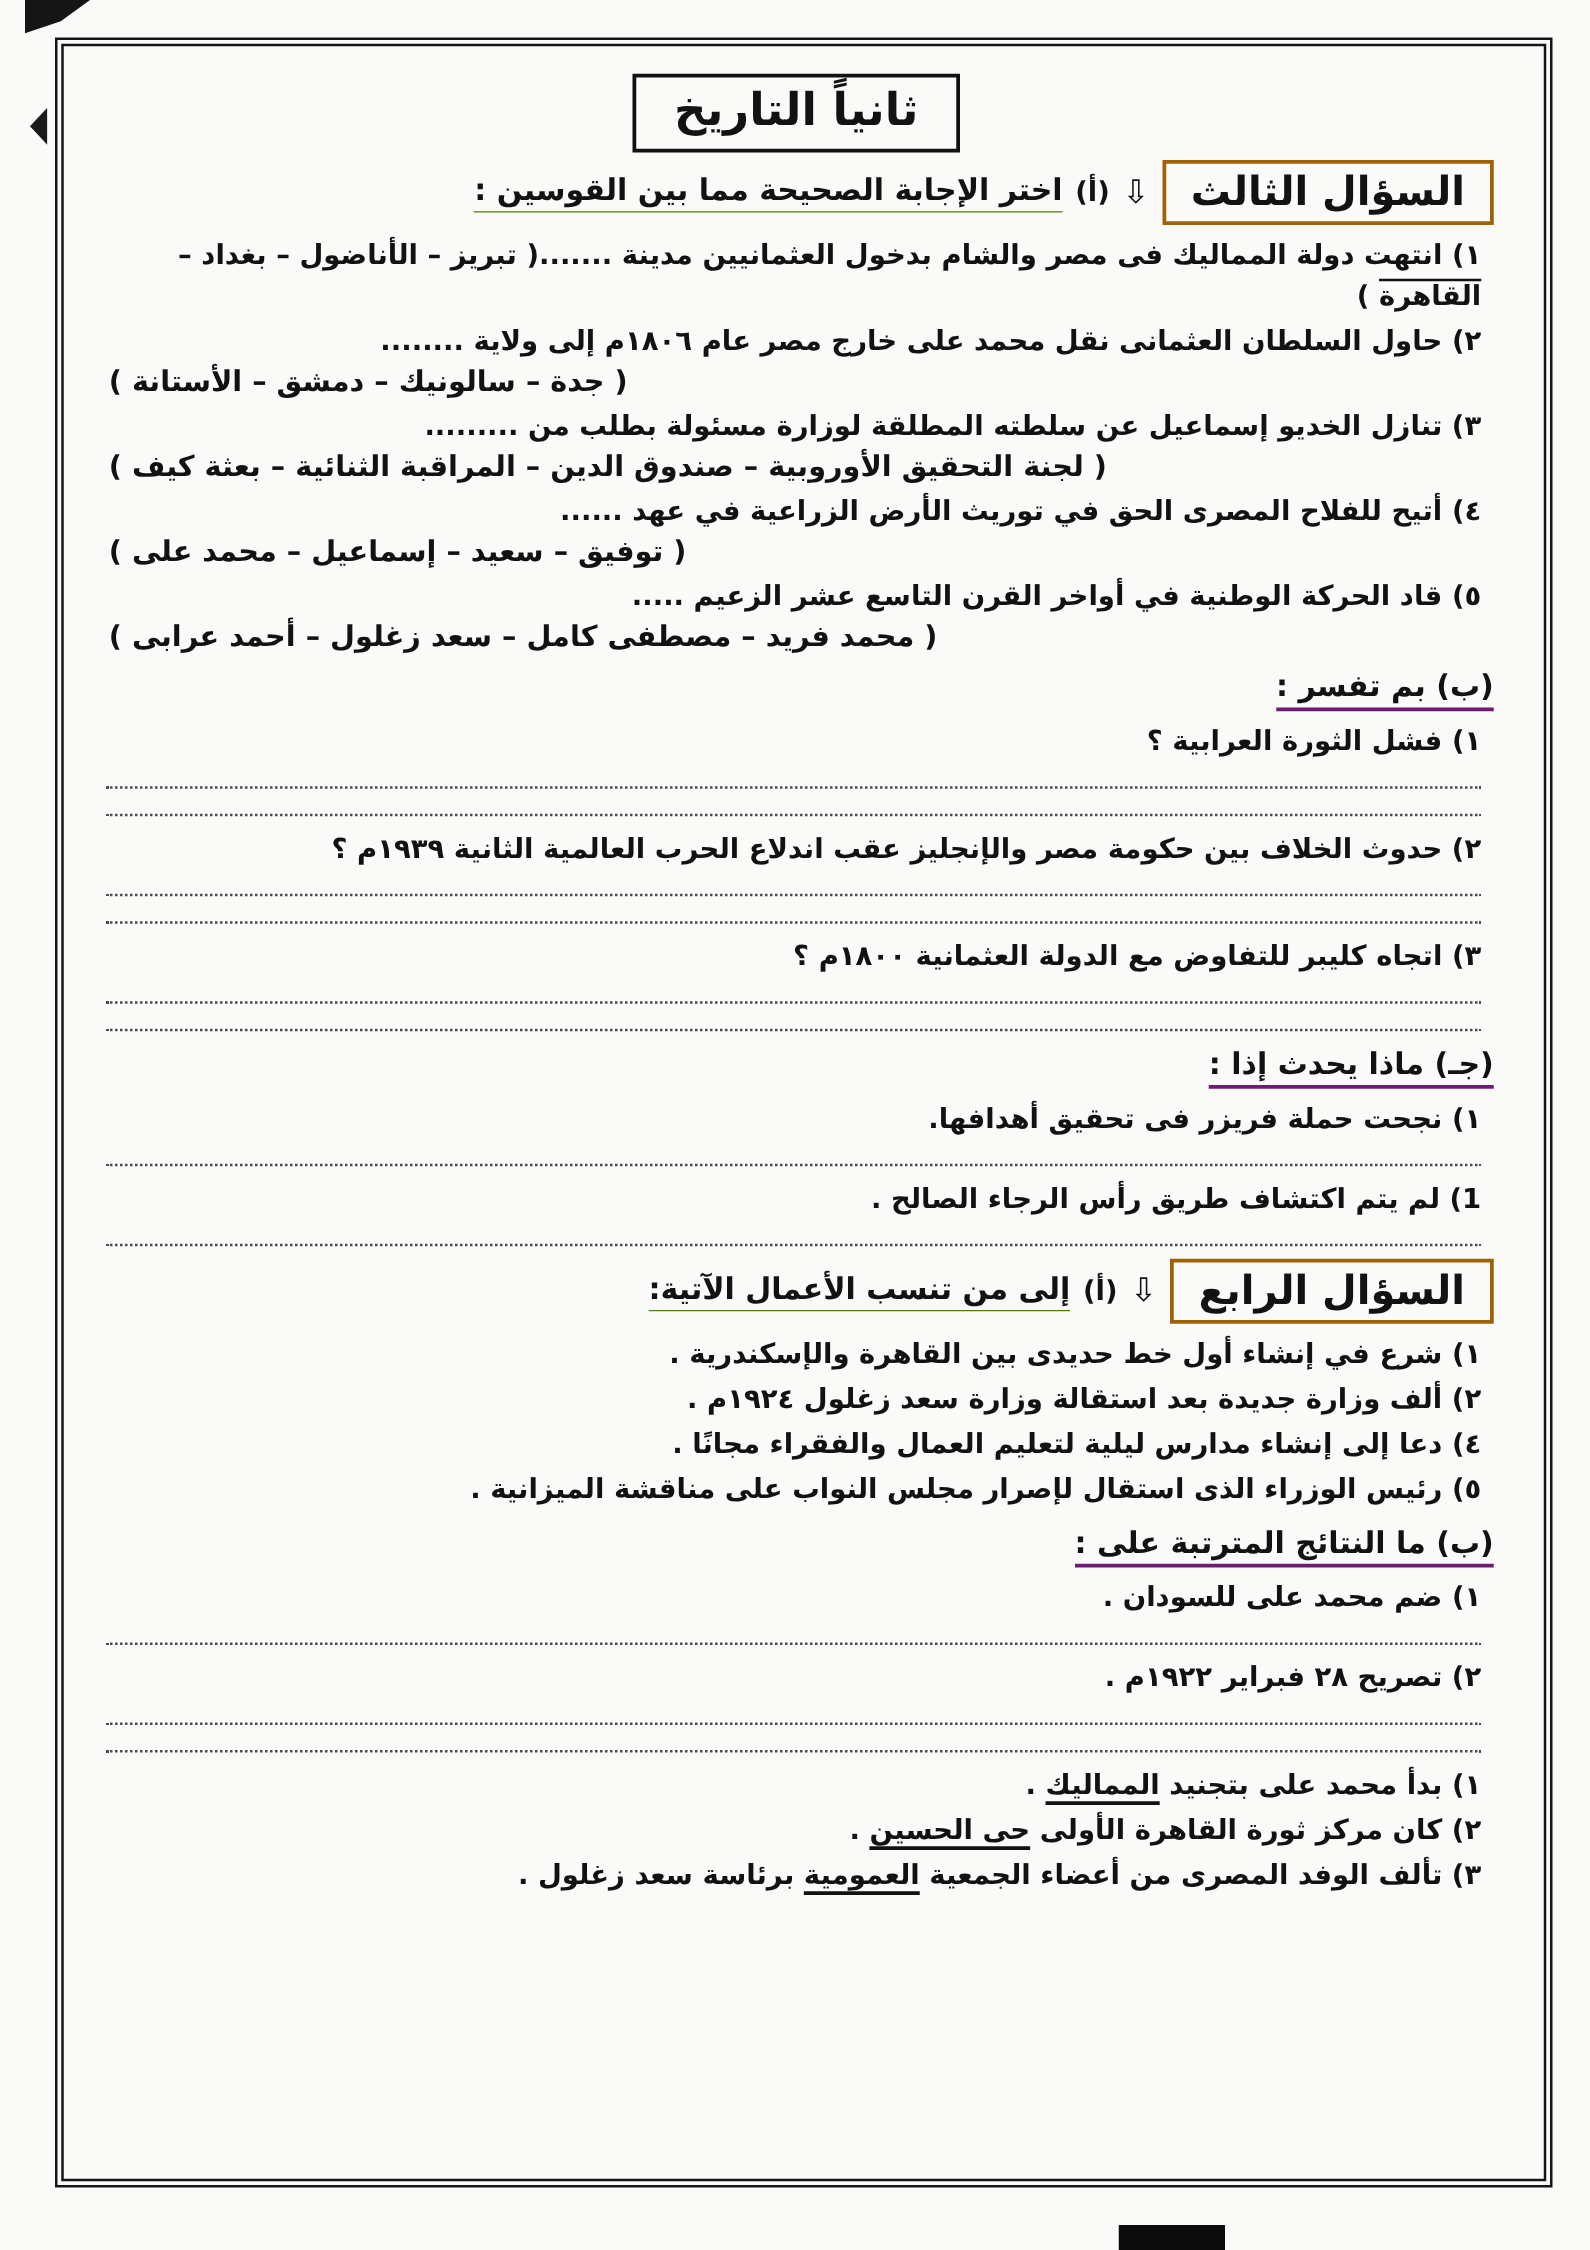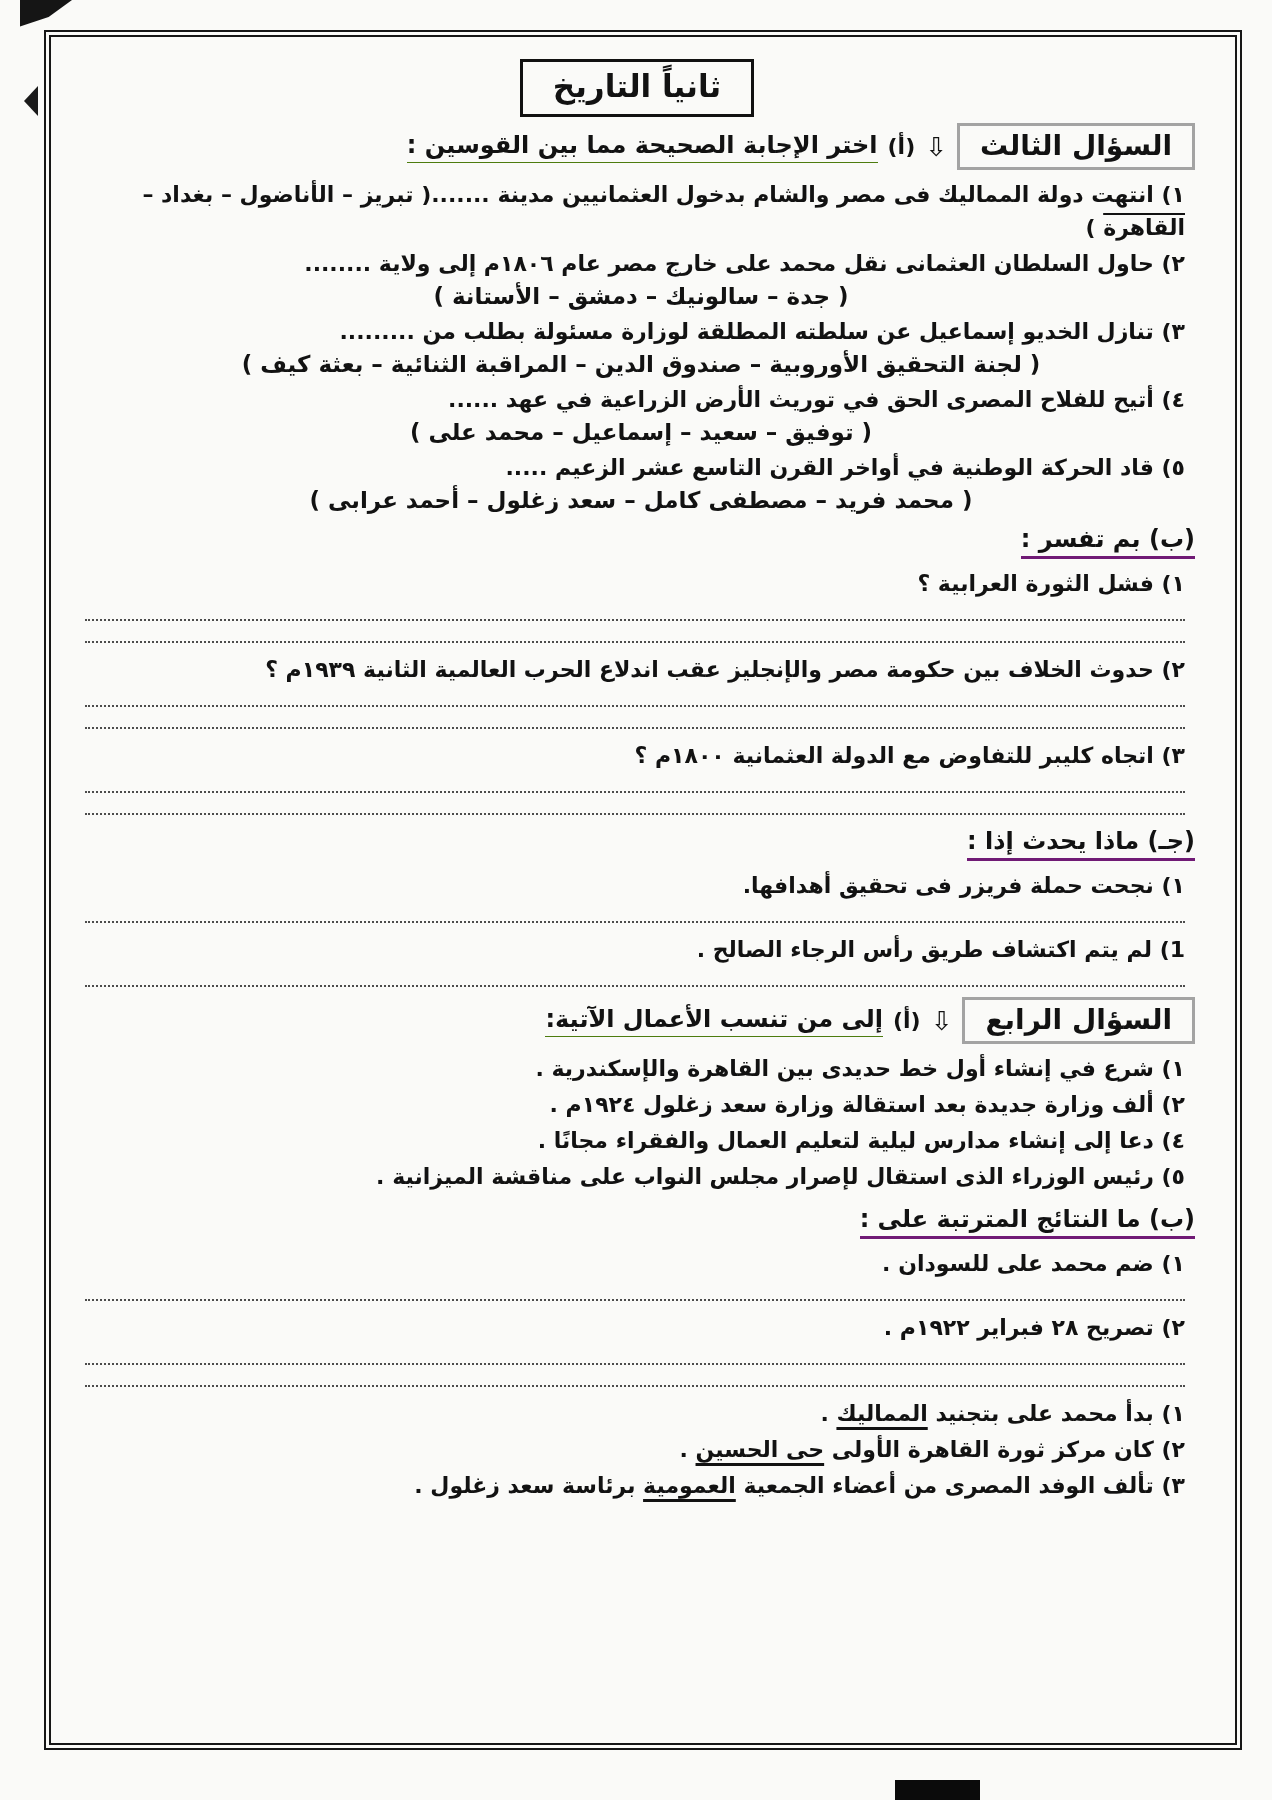--- a/index.html
+++ b/index.html
@@ -10,29 +10,29 @@
   .frame{
     position:absolute;left:44px;top:30px;right:30px;bottom:50px;
     border:7px double #161616;
   }
   .content{
     position:absolute;inset:0;direction:rtl;text-align:right;
     padding:10px 40px 0 28px;font-weight:700;
   }
   .title-box{
     width:fit-content;margin:12px auto 6px;border:3px solid #111;
-    padding:6px 30px 10px;font-size:31px;letter-spacing:1px;
+    padding:6px 30px 10px;font-size:36px;letter-spacing:1px;
   }
   .qheader{display:flex;align-items:center;gap:10px;margin:0 0 8px;font-size:24px;}
-  .qlabel-box{border:3px solid #a3a3a3;padding:3px 20px 5px;font-size:28px;white-space:nowrap;}
+  .qlabel-box{border:3px solid #a16207;padding:3px 20px 5px;font-size:32px;white-space:nowrap;}
   .arrow{font-size:26px;font-weight:400;}
   .marker{font-size:22px;}
   .prompt{border-bottom:1px solid #4d7c0f;padding-bottom:3px;}
   .q-line{font-size:22px;line-height:1.5;margin:3px 0;padding-right:10px;letter-spacing:-0.2px;}
-  .options-line{font-size:23px;text-align:center;margin:1px 0 6px;padding-left:8px;}
+  .options-line{font-size:23px;text-align:left;margin:1px 0 6px;padding-left:8px;}
   .sec-header{font-size:24px;margin:12px 0 8px;}
   .underlined{border-bottom:3px solid #701a75;padding-bottom:3px;display:inline-block;}
   .dotted{height:10px;border-bottom:2px dotted #4c4c4c;margin:9px 10px 10px 6px;}
   .mark-underline{text-decoration:underline;text-decoration-thickness:3px;text-underline-offset:6px;}
   .overlined{text-decoration:overline;text-decoration-thickness:2px;}
   .black-rect{position:absolute;left:895px;top:1780px;width:85px;height:20px;background:#0b0b0b;}
   .artifact-corner{position:absolute;left:20px;top:0;width:52px;height:34px;background:#151515;
     clip-path:polygon(0 0,100% 0,55% 50%,0 78%);}
   .artifact-tick{position:absolute;left:24px;top:86px;width:14px;height:30px;background:#1a1a1a;
     clip-path:polygon(100% 0,100% 100%,0 50%);}

